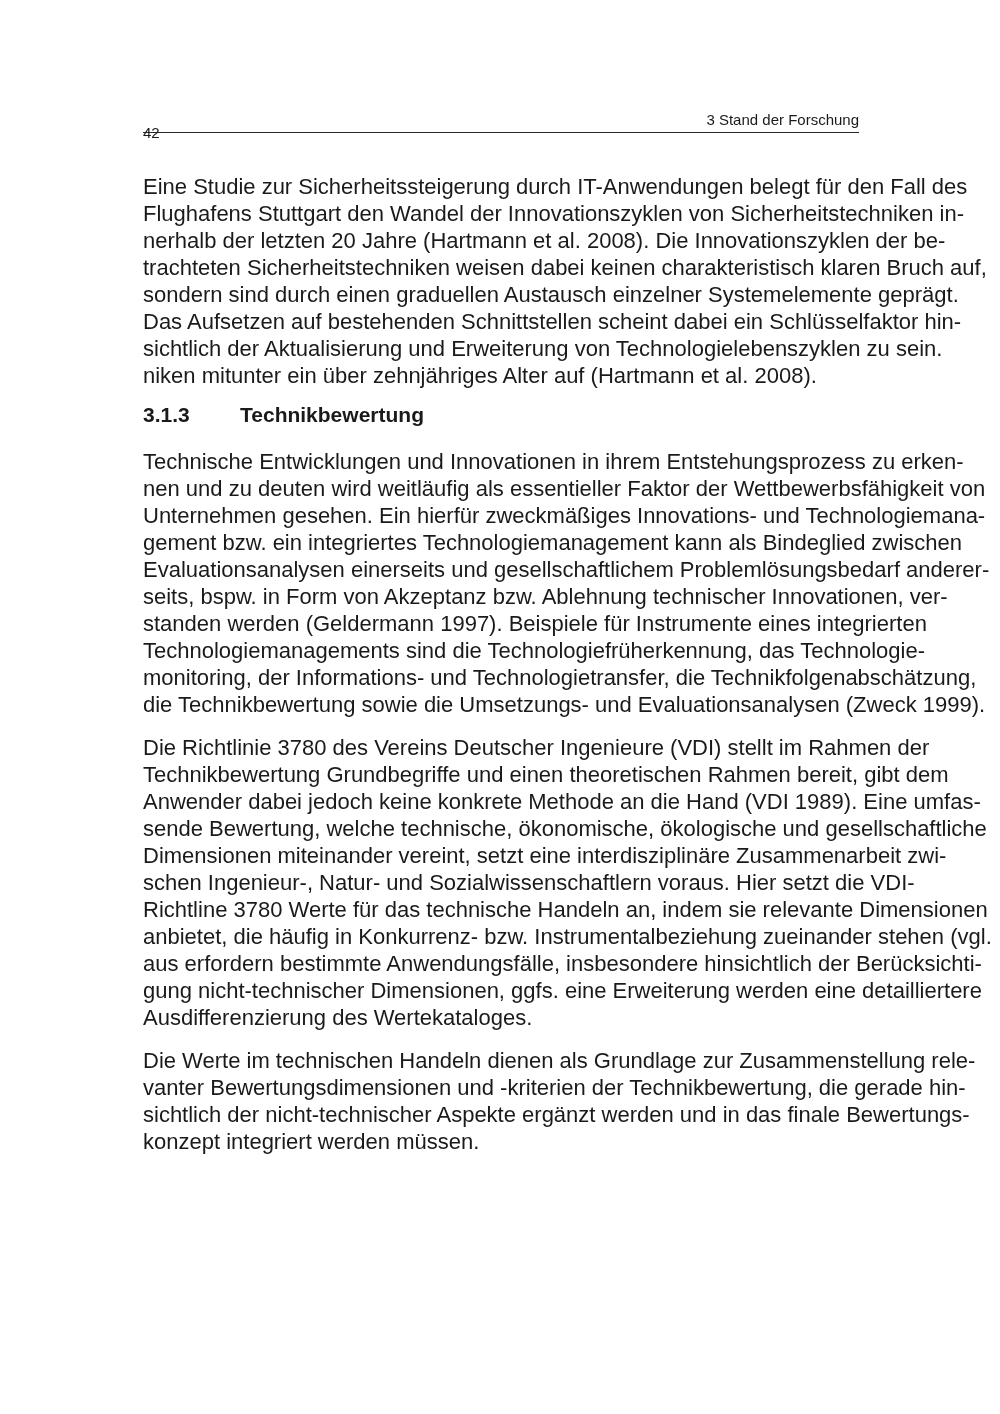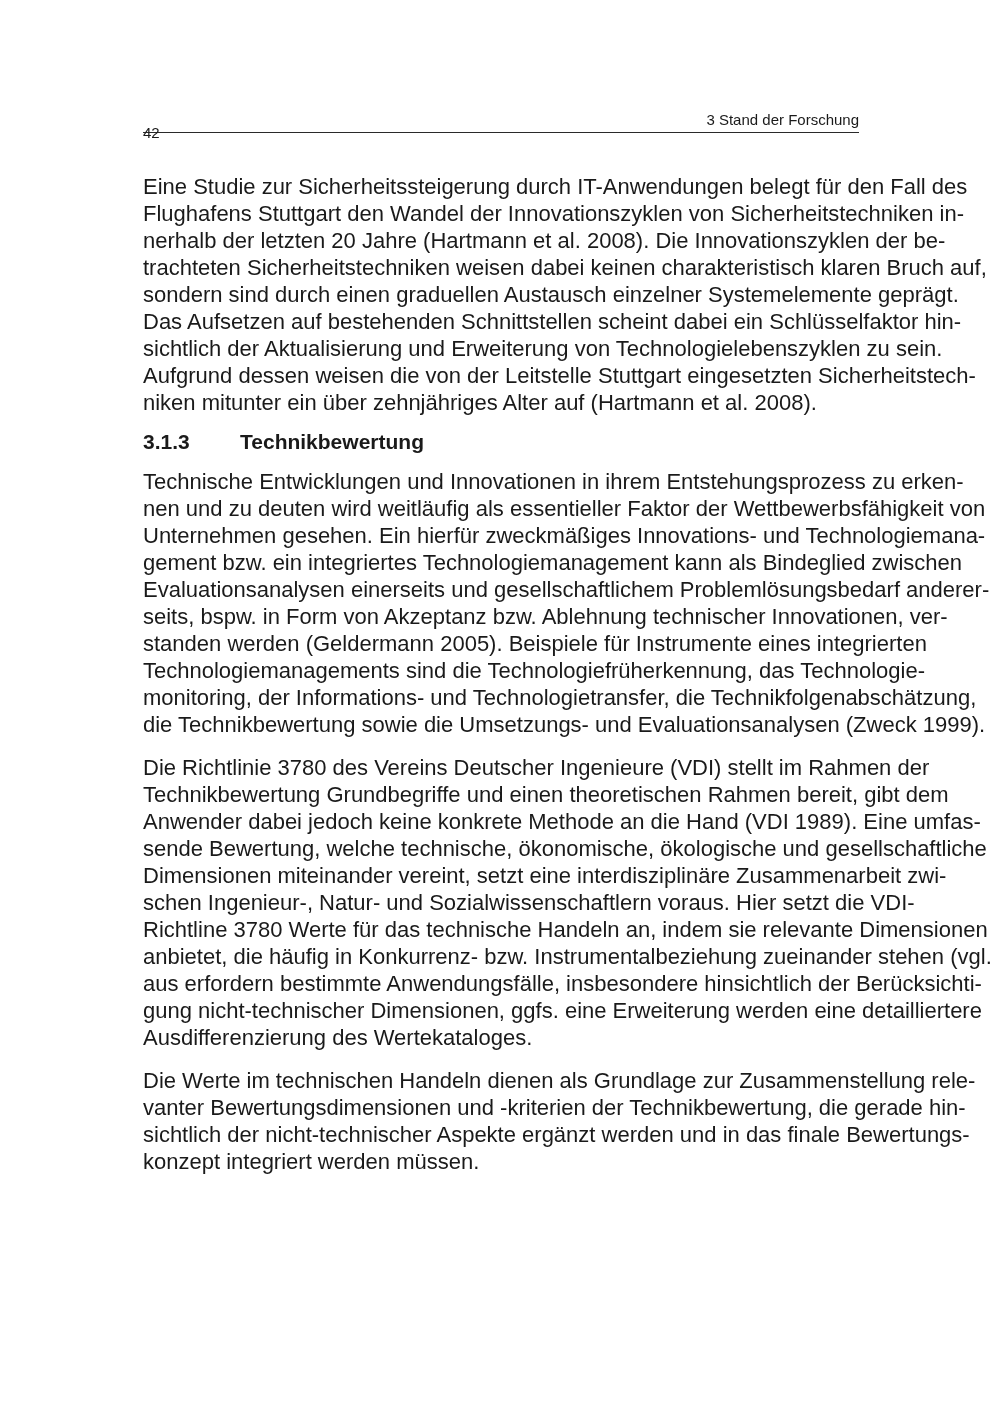--- a/index.html
+++ b/index.html
@@ -57,21 +57,21 @@
     }
     .gap {
       height: 16px;
     }
     .section-heading {
       height: 32px;
       line-height: 32px;
       font-size: 21px;
       font-weight: bold;
       margin-top: 10px;
-      margin-bottom: 10px;
+      margin-bottom: 17px;
       white-space: nowrap;
     }
     .section-heading .num {
       display: inline-block;
       width: 97px;
     }
     .it { }
   </style>
 </head>
 <body>
@@ -84,36 +84,35 @@
 <div class="content">
 
   <p class="para">
     <span class="line">Eine Studie zur Sicherheitssteigerung durch IT-Anwendungen belegt für den Fall des</span>
     <span class="line">Flughafens Stuttgart den Wandel der Innovationszyklen von Sicherheitstechniken in-</span>
     <span class="line">nerhalb der letzten 20 Jahre (Hartmann et al. 2008). Die Innovationszyklen der be-</span>
     <span class="line">trachteten Sicherheitstechniken weisen dabei keinen charakteristisch klaren Bruch auf,</span>
     <span class="line">sondern sind durch einen graduellen Austausch einzelner Systemelemente geprägt.</span>
     <span class="line">Das Aufsetzen auf bestehenden Schnittstellen scheint dabei ein Schlüsselfaktor hin-</span>
     <span class="line">sichtlich der Aktualisierung und Erweiterung von Technologielebenszyklen zu sein.</span>
-    <span class="line">Aufgrund dessen weisen die von der Leitstelle Stuttgart eingesetzten Sicherheitstech-</span>
     <span class="line last">niken mitunter ein über zehnjähriges Alter auf (Hartmann et al. 2008).</span>
   </p>
 
   <h2 class="section-heading">
     <span class="num">3.1.3</span><span>Technikbewertung</span>
   </h2>
 
   <p class="para">
     <span class="line">Technische Entwicklungen und Innovationen in ihrem Entstehungsprozess zu erken-</span>
     <span class="line">nen und zu deuten wird weitläufig als essentieller Faktor der Wettbewerbsfähigkeit von</span>
     <span class="line">Unternehmen gesehen. Ein hierfür zweckmäßiges Innovations- und Technologiemana-</span>
     <span class="line">gement bzw. ein integriertes Technologiemanagement kann als Bindeglied zwischen</span>
     <span class="line">Evaluationsanalysen einerseits und gesellschaftlichem Problemlösungsbedarf anderer-</span>
     <span class="line">seits, bspw. in Form von Akzeptanz bzw. Ablehnung technischer Innovationen, ver-</span>
-    <span class="line">standen werden (Geldermann 2005). Beispiele für Instrumente eines integrierten</span>
+    <span class="line">standen werden (Geldermann 1997). Beispiele für Instrumente eines integrierten</span>
     <span class="line">Technologiemanagements sind die Technologiefrüherkennung, das Technologie-</span>
     <span class="line">monitoring, der Informations- und Technologietransfer, die Technikfolgenabschätzung,</span>
     <span class="line last">die Technikbewertung sowie die Umsetzungs- und Evaluationsanalysen (Zweck 1999).</span>
   </p>
 
   <div class="gap"></div>
 
   <p class="para">
     <span class="line">Die Richtlinie 3780 des Vereins Deutscher Ingenieure (VDI) stellt im Rahmen der</span>
     <span class="line">Technikbewertung Grundbegriffe und einen theoretischen Rahmen bereit, gibt dem</span>

